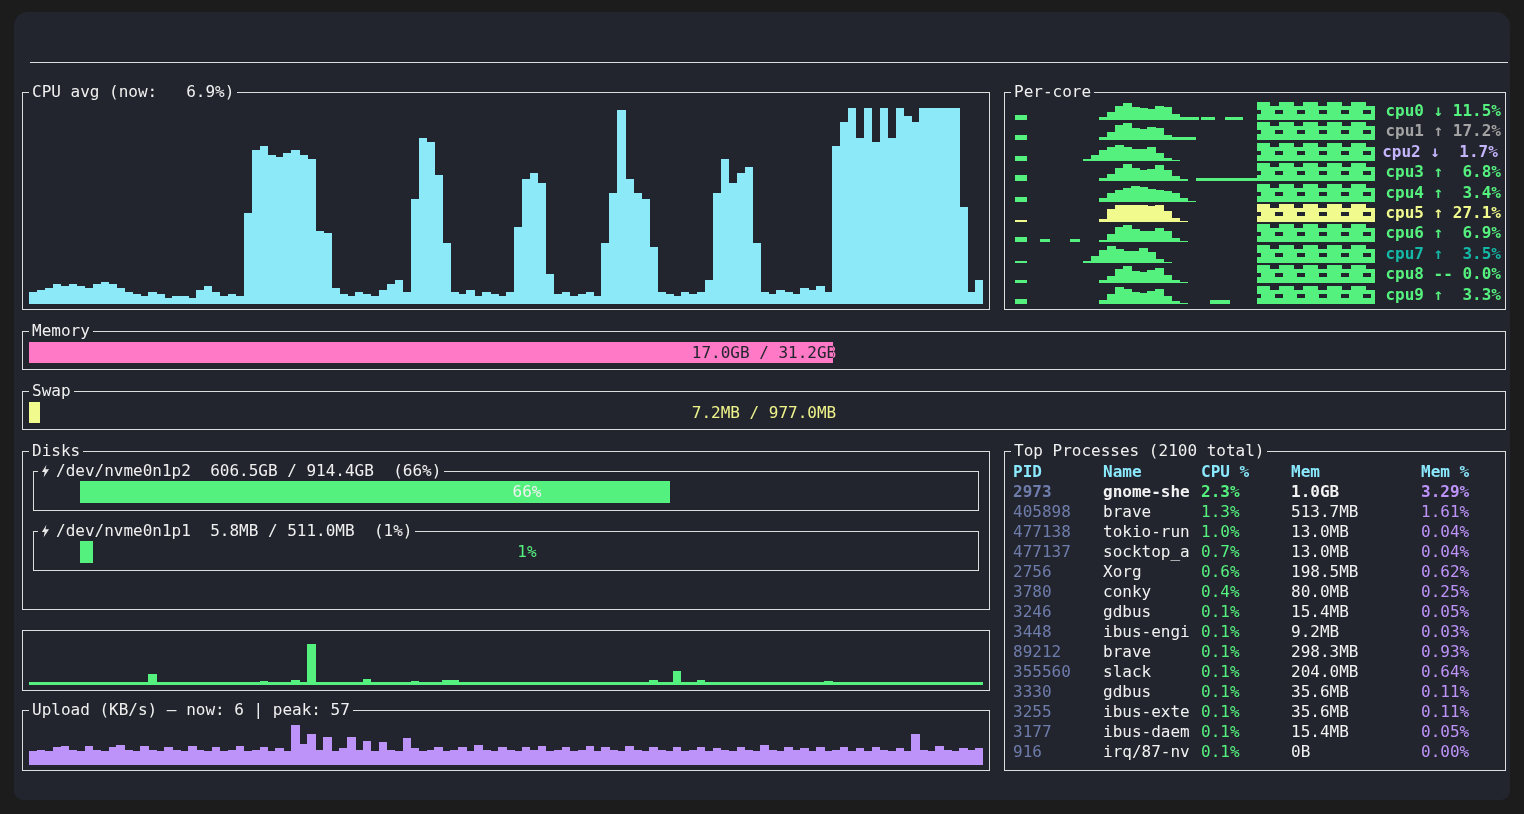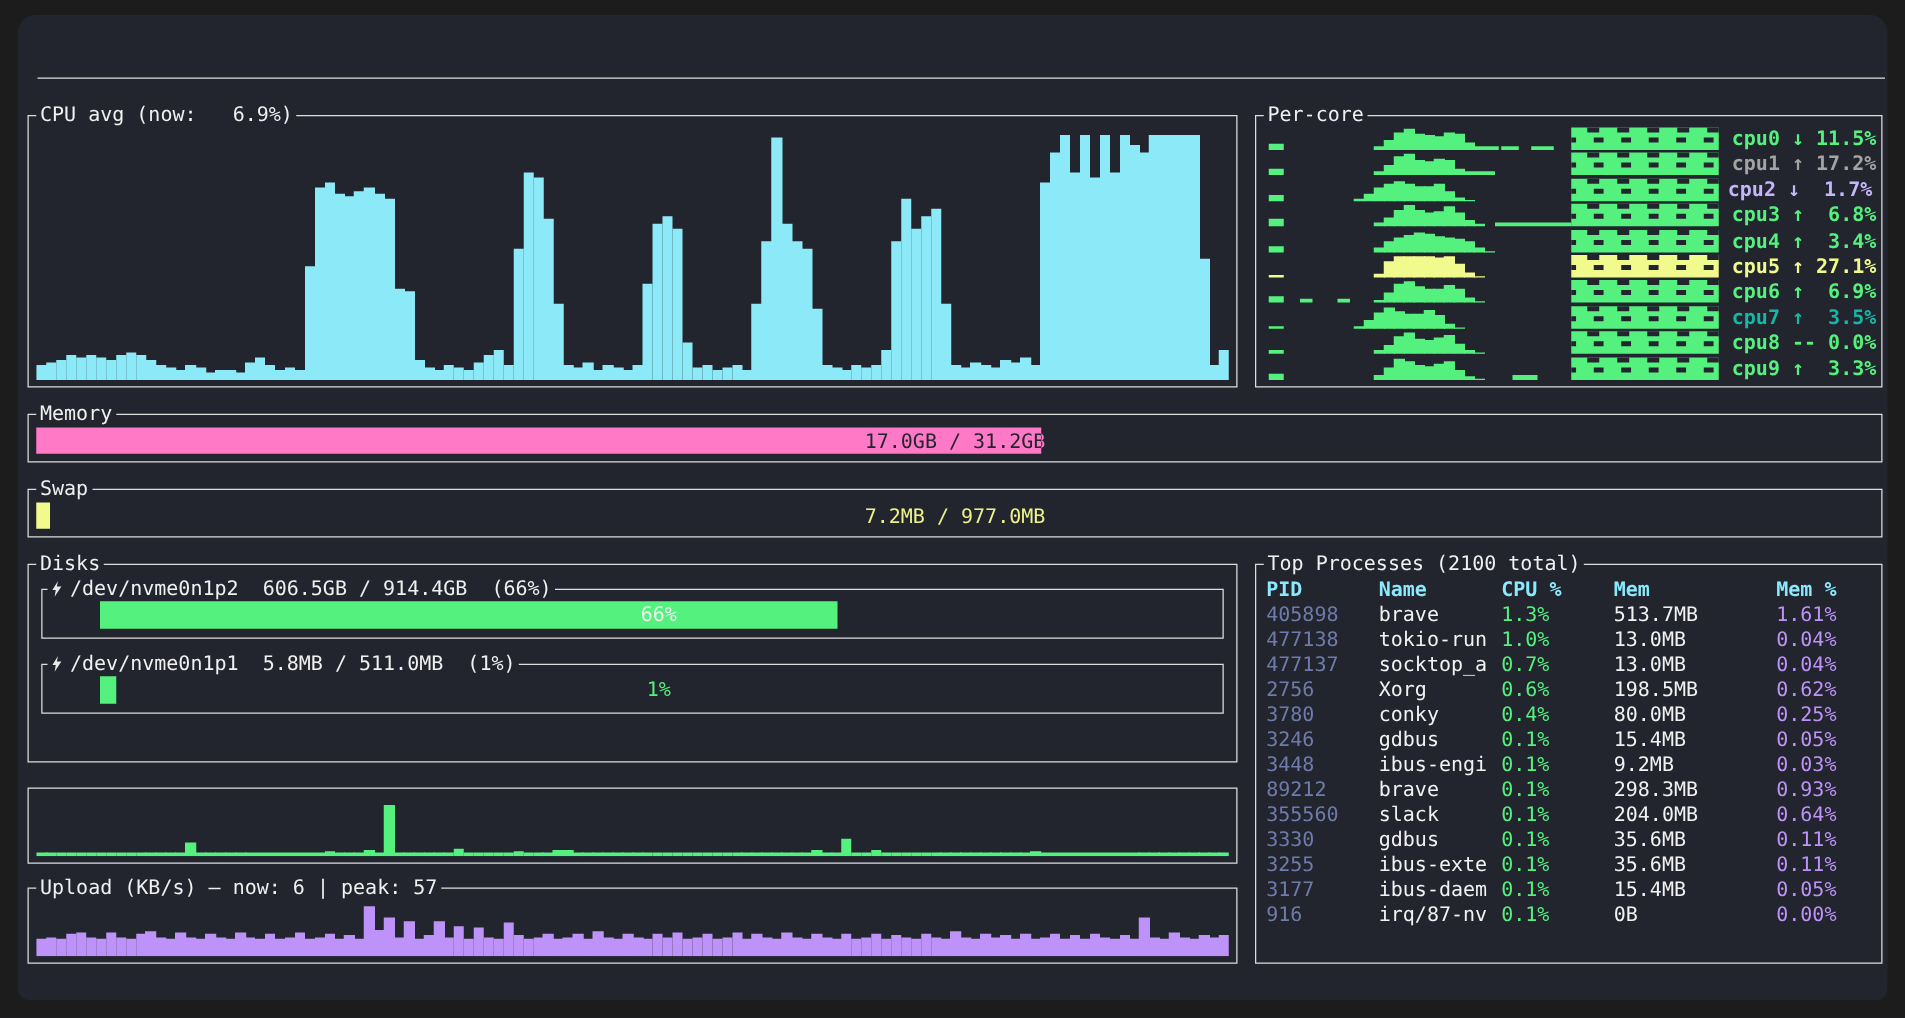--- a/index.html
+++ b/index.html
@@ -697,20 +697,27 @@
     <div class="panel" style="left:990px; top:401px; width:502px; height:320px;">
       <span class="ptitle">Top Processes (2100 total)</span>
       <div class="proc" id="proc-table">
           <div class="prow phead">
             <span>PID</span>
             <span>Name</span>
             <span>CPU %</span>
             <span>Mem</span>
             <span>Mem %</span>
           </div>
+          <div class="prow first">
+            <span class="c-pid">2973</span>
+            <span class="c-name">gnome-she</span>
+            <span class="c-cpu">2.3%</span>
+            <span class="c-mem">1.0GB</span>
+            <span class="c-memp">3.29%</span>
+          </div>
           <div class="prow">
             <span class="c-pid">405898</span>
             <span class="c-name">brave</span>
             <span class="c-cpu">1.3%</span>
             <span class="c-mem">513.7MB</span>
             <span class="c-memp">1.61%</span>
           </div>
           <div class="prow">
             <span class="c-pid">477138</span>
             <span class="c-name">tokio-run</span>

